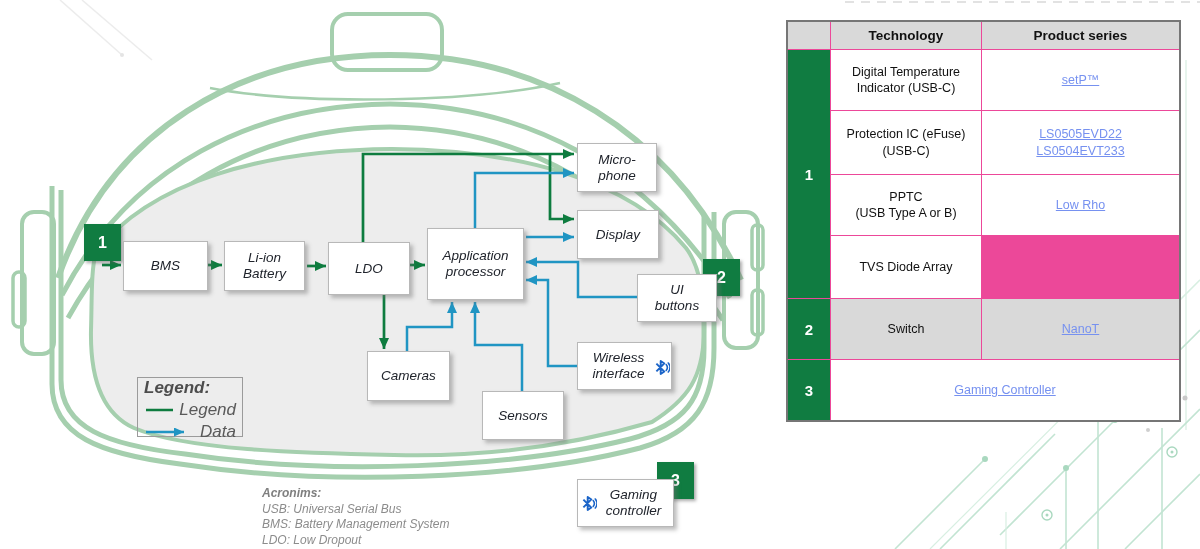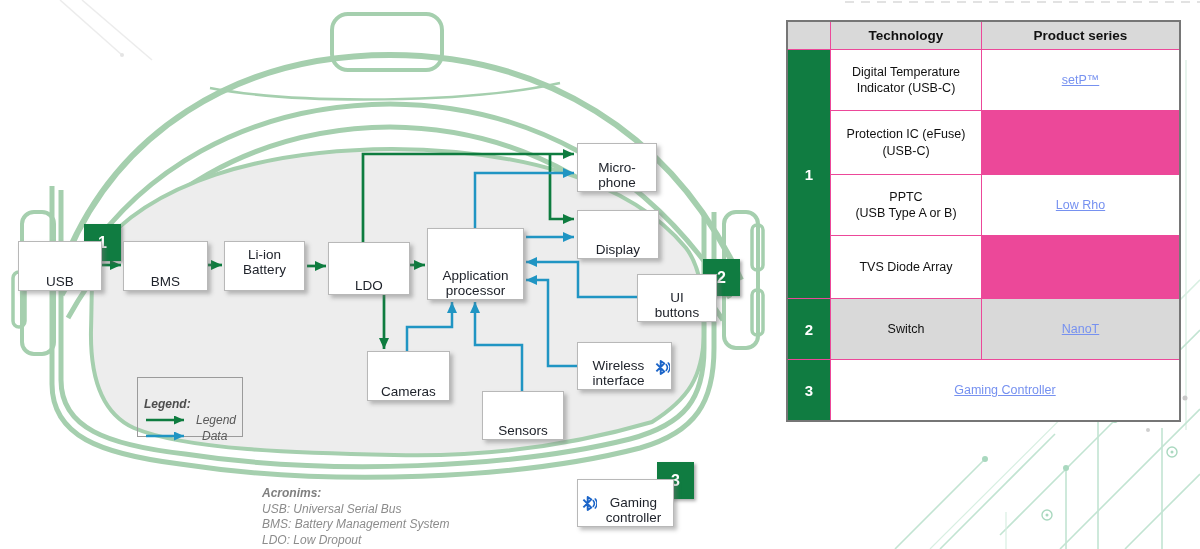--- a/index.html
+++ b/index.html
@@ -2,30 +2,30 @@
 <html><head>
 <meta charset="utf-8">
 <style>
   html,body{margin:0;padding:0;background:#fff;}
   #stage{position:relative;width:1200px;height:549px;overflow:hidden;background:#ffffff;
          font-family:"Liberation Sans", sans-serif;}
   #bg-svg{position:absolute;left:0;top:0;z-index:0;}
   
   .dbox{position:absolute;z-index:3;background:#ffffff;border:1px solid #b8b8b8;
         box-shadow:3px 3px 4px rgba(110,110,110,.45);
-        display:flex;align-items:flex-end;justify-content:center;text-align:center;
-        font-size:13.5px;color:#20242c;line-height:1.15;}
+        display:flex;align-items:center;justify-content:center;text-align:center;
+        font-size:13.5px;color:#20242c;line-height:1.15;font-style:italic;}
   .badge{position:absolute;z-index:2;width:37px;height:37px;background:#107c41;
          box-shadow:2px 2px 3px rgba(90,90,90,.5);display:flex;align-items:center;
          justify-content:center;color:#fff;font-weight:bold;font-size:16px;}
   .bt-icon{position:absolute;z-index:1;}
   
   #legend{position:absolute;left:137px;top:377px;width:106px;height:60px;z-index:4;
-          border:1.5px solid #9b9b9b;box-sizing:border-box;padding:19px 6px;
-          font-style:italic;color:#595959;font-size:12px;}
+          border:1.5px solid #9b9b9b;box-sizing:border-box;padding:0 6px;
+          font-style:italic;color:#595959;font-size:17px;}
   #legend .lg-title{font-weight:bold;color:#4d4d4d;}
   #legend .lg-row{display:flex;align-items:center;gap:6px;margin-top:2px;}
   
   #acronyms{position:absolute;left:262px;top:486px;z-index:4;font-style:italic;
             color:#8c8c8c;font-size:12px;line-height:15.5px;}
   #acronyms .ac-title{font-weight:bold;color:#7f7f7f;}
   
   #ti-table{position:absolute;left:786px;top:20px;z-index:4;display:grid;
             grid-template-columns:42px 150px 197px;
             grid-template-rows:27px 60px 63px 60px 62px 60px 60px;
@@ -129,23 +129,20 @@
       <path d="M577,366 H548 V280 H526" marker-end="url(#ab)"></path>
       <path d="M407,351 V327 H452 V302" marker-end="url(#ab)"></path>
       <path d="M522,391 V345 H475 V302" marker-end="url(#ab)"></path>
     </g>
   </svg>
 
   <div class="badge" style="left:84px;top:224px;">1</div>
   <div class="badge" style="left:703px;top:259px;">2</div>
   <div class="badge" style="left:657px;top:462px;">3</div>
 
-  <div class="dbox" style="left:18px;top:241px;width:82px;height:48px;">
-    <span>USB</span>
-    </div>
   <div class="dbox" style="left:123px;top:241px;width:83px;height:48px;">
     <span>BMS</span>
     </div>
   <div class="dbox" style="left:224px;top:241px;width:81px;height:50px;padding:12px 4px;box-sizing:border-box;">
     <span>Li-ion Battery</span>
     </div>
   <div class="dbox" style="left:328px;top:242px;width:80px;height:51px;">
     <span>LDO</span>
     </div>
   <div class="dbox" style="left:427px;top:228px;width:97px;height:72px;padding:0 6px;box-sizing:border-box;">
@@ -228,20 +225,23 @@
     <div class="cell tech" id="r1t">
         <span>Digital Temperature<br>Indicator (USB-C)</span>
       </div>
     <div class="cell prod" id="r1p">
         <span><a href="#" class="tlink">setP™</a></span>
       </div>
 
     <div class="cell tech" id="r2t">
         <span>Protection IC (eFuse)<br>(USB-C)</span>
       </div>
+    <div class="cell prod" id="r2p">
+        <span><a href="#" class="tlink">LS0505EVD22</a><br><a href="#" class="tlink">LS0504EVT233</a></span>
+      </div>
 
     <div class="cell tech" id="r3t">
         <span>PPTC<br>(USB Type A or B)</span>
       </div>
     <div class="cell prod" id="r3p">
         <span><a href="#" class="tlink">Low Rho</a></span>
       </div>
 
     <div class="cell tech" id="r4t">
         <span>TVS Diode Array</span>

